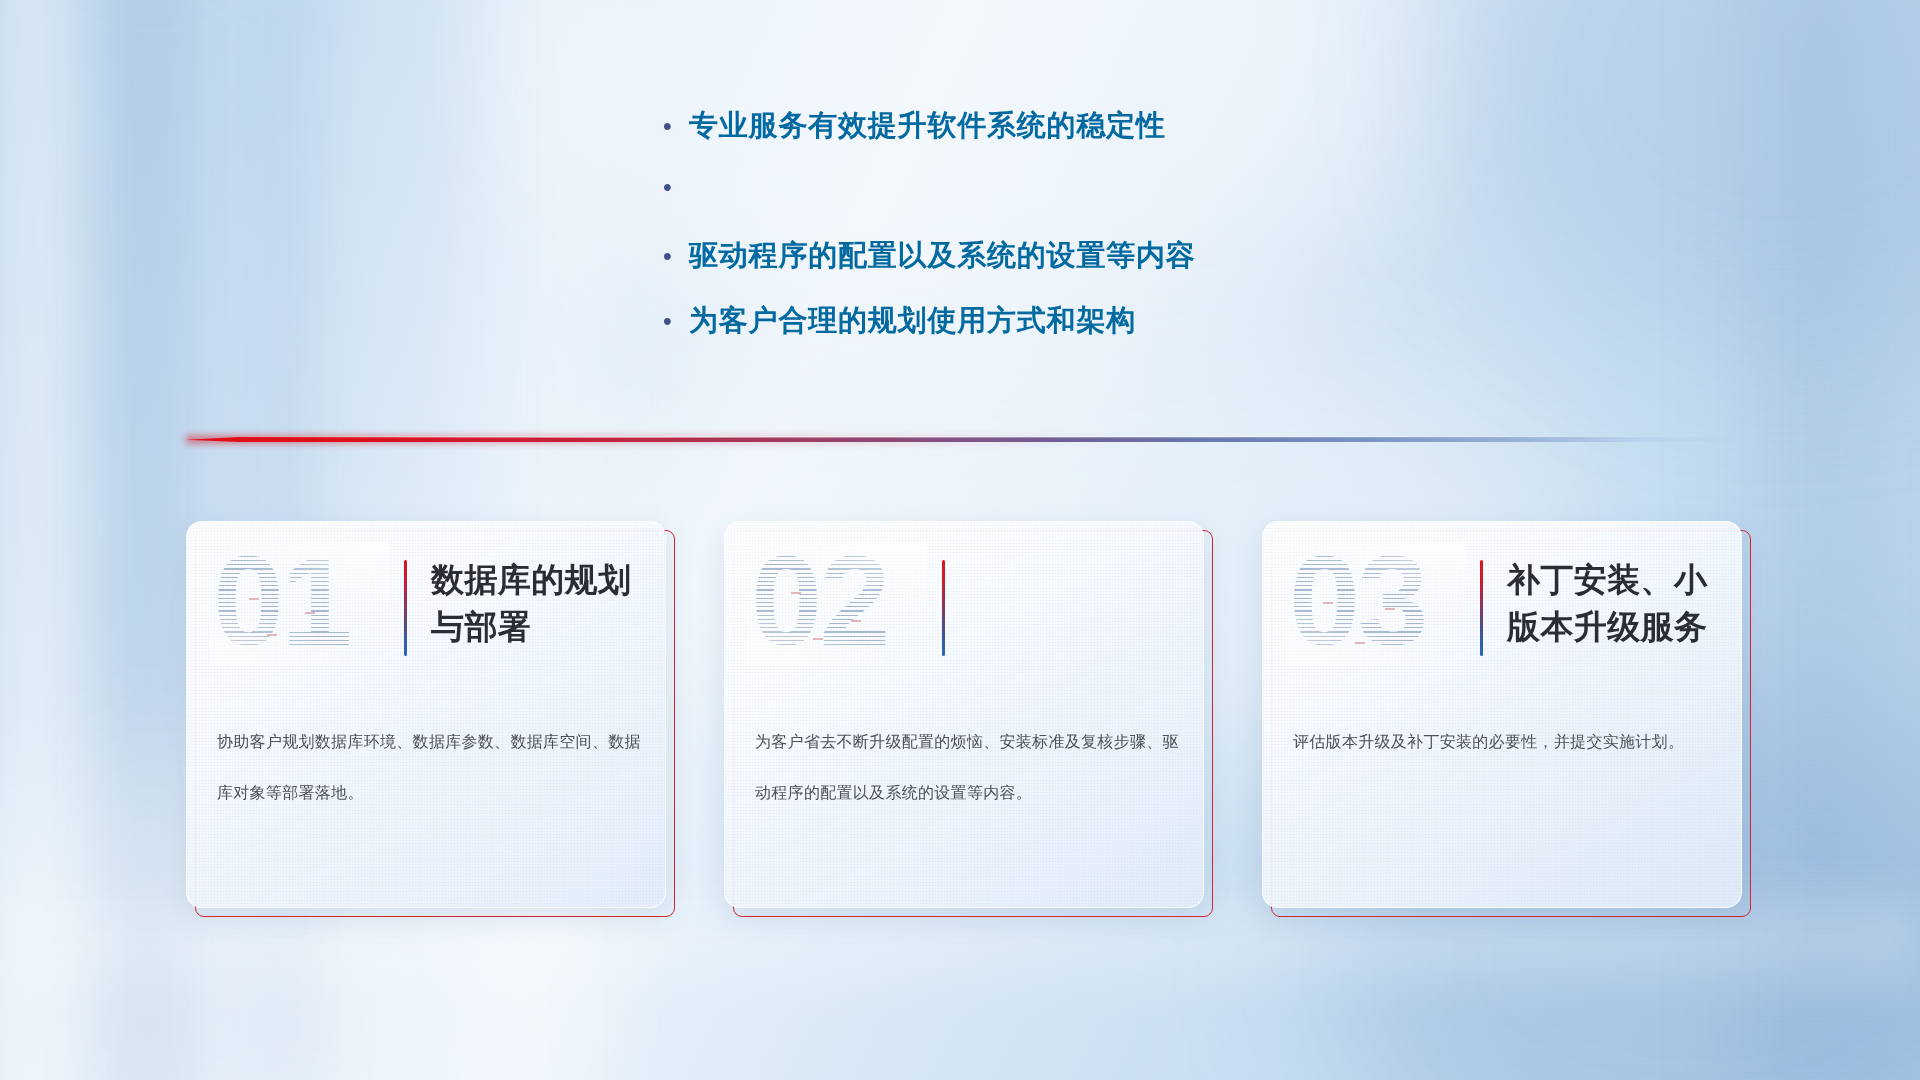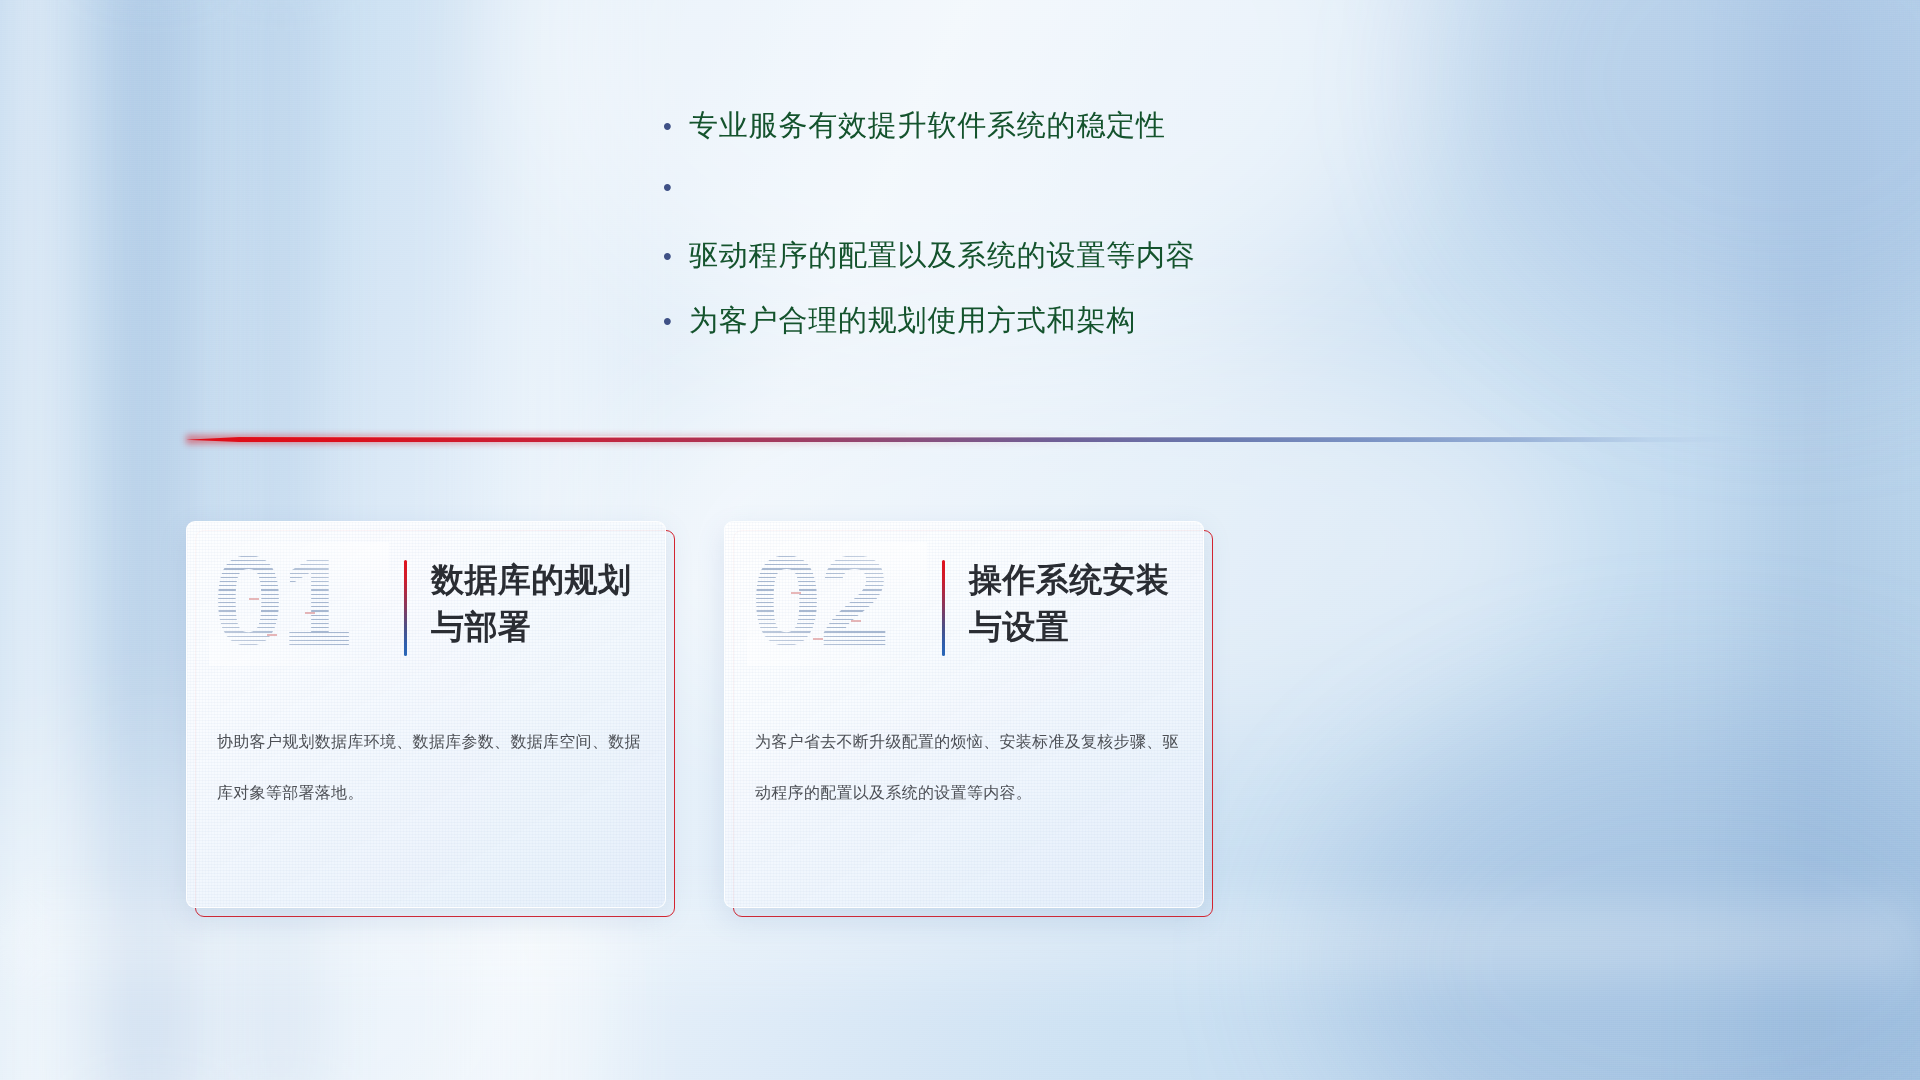--- a/index.html
+++ b/index.html
@@ -70,22 +70,22 @@
     width:26px;
     flex:0 0 26px;
     color:#3f5186;
     font-size:25px;
     line-height:1;
     text-align:left;
     padding-top:4px;
   }
   .bullet-text {
     font-size:29px;
-    font-weight:normal;
-    color:#14532d;
+    font-weight:bold;
+    color:#0369a1;
     letter-spacing:.8px;
     white-space:nowrap;
   }
 
   
   #divider {
     position:absolute;
     left:186px; top:433px;
     width:1556px; height:14px;
   }
@@ -138,21 +138,21 @@
     position:absolute;
     left:9px; top:9px;
     width:480px; height:387px;
     border:1.6px solid #d8222c;
     border-radius:9px;
   }
   .card {
     position:absolute;
     left:0; top:0;
     width:480px; height:387px;
-    border-radius:9px;
+    border-radius:16px;
     background:
       linear-gradient(150deg,
         rgba(255,255,255,.97) 0%,
         rgba(252,253,255,.95) 28%,
         rgba(242,247,253,.93) 58%,
         rgba(234,242,251,.92) 82%,
         rgba(228,238,250,.92) 100%);
     border:1px solid rgba(255,255,255,.9);
     box-shadow:0 10px 28px rgba(90,125,175,.16), inset 0 1px 0 rgba(255,255,255,.95);
     overflow:hidden;
@@ -316,20 +316,36 @@
     <div class="card">
       <div class="card-noise"></div>
       <div class="card-head">
         <div class="big-num">02</div>
         <div class="big-num-fade">
           <span class="num-spot" style="left:44px; top:50px;"></span>
           <span class="num-spot" style="left:104px; top:78px;"></span>
           <span class="num-spot" style="left:66px; top:96px;"></span>
         </div>
         <div class="vrule"></div>
-        <div class="card-title">操作系统安装与设置</div>
       </div>
       <div class="card-body">为客户省去不断升级配置的烦恼、安装标准及复核步骤、驱动程序的配置以及系统的设置等内容。</div>
     </div>
   </div>
 
+  <div class="card-wrap">
+    <div class="card-accent"></div>
+    <div class="card">
+      <div class="card-noise"></div>
+      <div class="card-head">
+        <div class="big-num">03</div>
+        <div class="big-num-fade">
+          <span class="num-spot" style="left:38px; top:60px;"></span>
+          <span class="num-spot" style="left:100px; top:66px;"></span>
+          <span class="num-spot" style="left:70px; top:100px;"></span>
+        </div>
+        <div class="vrule"></div>
+        <div class="card-title">补丁安装、小版本升级服务</div>
+      </div>
+      <div class="card-body">评估版本升级及补丁安装的必要性，并提交实施计划。</div>
+    </div>
+  </div>
 
 </div>
 
 </body></html>

